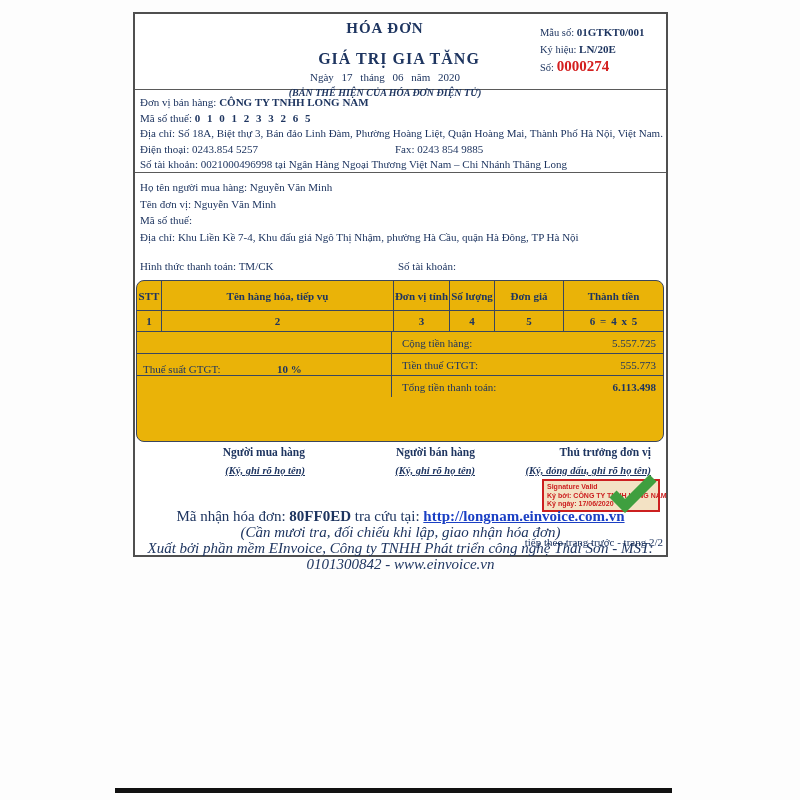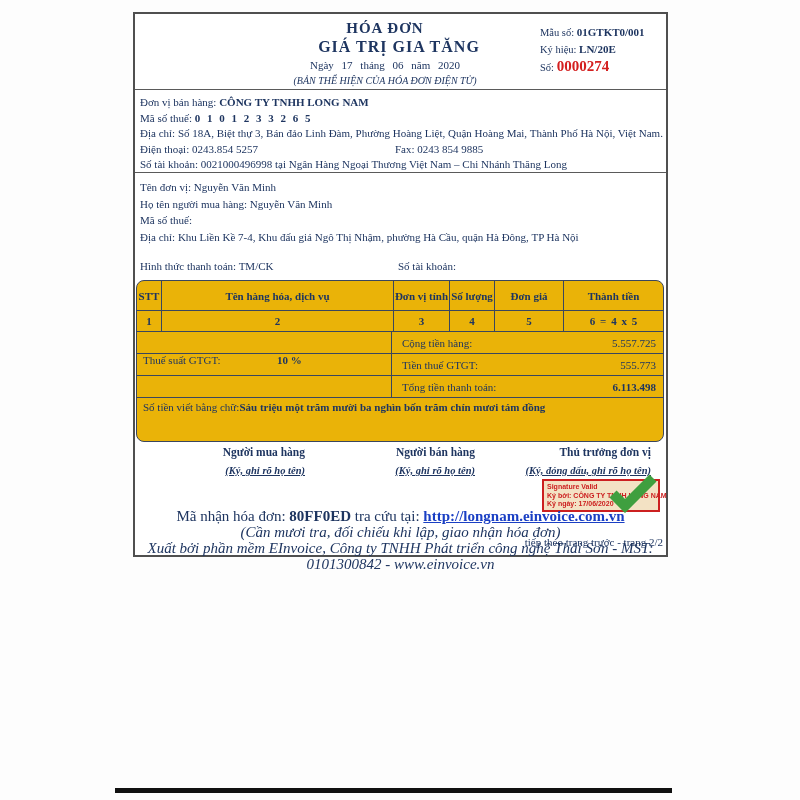--- a/index.html
+++ b/index.html
@@ -10,23 +10,23 @@
   }
   .doc{
     position:absolute;left:133px;top:12px;width:535px;height:545px;
     box-sizing:border-box;border:2px solid #4f4f4f;background:#fff;
   }
   .sec{position:absolute;left:0;width:100%;box-sizing:border-box;}
   
   .sec-header{top:0;height:76px;border-bottom:1px solid #5a5a5a;}
   .hdr-center{position:absolute;left:0;top:6px;width:500px;text-align:center;}
   .t1{font-size:15px;font-weight:bold;letter-spacing:1px;}
-  .t2{font-size:16px;font-weight:bold;letter-spacing:1px;margin-top:1px;padding-left:28px;}
+  .t2{font-size:16px;font-weight:bold;letter-spacing:1px;margin-top:13px;padding-left:28px;}
   .dateline{font-size:11px;margin-top:3px;word-spacing:5px;}
-  .subtitle{font-size:10px;font-style:italic;font-weight:normal;margin-top:4px;}
+  .subtitle{font-size:10px;font-style:italic;font-weight:bold;margin-top:4px;}
   .hdr-right{position:absolute;left:405px;top:10px;width:125px;font-size:10.5px;line-height:17px;}
   .hdr-right b{font-size:11px;}
   .invnum{color:#d42020;font-weight:bold;font-size:15px;}
   
   .sec-seller{top:77px;height:82px;border-bottom:1px solid #5a5a5a;padding:4px 0 0 5px;line-height:15.6px;}
   .sec-buyer{top:160px;height:104px;padding:5px 0 0 5px;line-height:16.5px;}
   .nowrap{white-space:nowrap;}
   .mst{font-weight:bold;letter-spacing:2px;}
   .faxpos{position:absolute;left:255px;}
   .acctpos{position:absolute;left:258px;}
@@ -38,21 +38,21 @@
   }
   .trow{display:flex;box-sizing:border-box;}
   .trow + .trow{border-top:1px solid #3a465e;}
   .th{height:29px;font-weight:bold;}
   .tn{height:21px;font-weight:bold;}
   .cell{box-sizing:border-box;display:flex;align-items:center;justify-content:center;text-align:center;}
   .cell + .cell{border-left:1px solid #3a465e;}
   .c0{width:24px;}.c1{width:232px;}.c2{width:56px;}.c3{width:45px;}.c4{width:69px;}.c5{flex:1;}
   .eq{word-spacing:2px;}
   .sumrow{height:22px;position:relative;}
-  .sum-left{width:254px;box-sizing:border-box;display:flex;align-items:flex-start;position:relative;}
+  .sum-left{width:254px;box-sizing:border-box;display:flex;align-items:flex-end;position:relative;}
   .sum-right{flex:1;border-left:1px solid #3a465e;display:flex;align-items:center;box-sizing:border-box;}
   .sum-label{padding-left:10px;}
   .sum-value{margin-left:auto;padding-right:7px;}
   .vat-label{padding-left:6px;}
   .vat-rate{position:absolute;left:140px;font-weight:bold;}
   .wordsrow{height:45px;box-sizing:border-box;padding:3px 0 0 6px;}
   
   .sigs{position:absolute;top:432px;left:0;width:100%;height:44px;}
   .sigcol{position:absolute;text-align:right;}
   .sig1{left:10px;width:160px;}
@@ -100,34 +100,34 @@
     <div class="nowrap"><span>Mã số thuế: </span><span class="mst">0 1 0 1 2 3 3 2 6 5</span></div>
     <div class="nowrap">Địa chỉ: Số 18A, Biệt thự 3, Bán đảo Linh Đàm, Phường Hoàng Liệt, Quận Hoàng Mai, Thành Phố Hà Nội, Việt Nam.</div>
     <div class="nowrap" style="position:relative;">
       <span>Điện thoại: 0243.854 5257</span>
       <span class="faxpos">Fax: 0243 854 9885</span>
     </div>
     <div class="nowrap">Số tài khoản: 0021000496998 tại  Ngân Hàng Ngoại Thương Việt Nam – Chi Nhánh Thăng Long</div>
   </div>
 
   <div class="sec sec-buyer">
+    <div class="nowrap">Họ tên  người mua hàng: Nguyễn Văn Minh</div>
     <div class="nowrap">Tên đơn vị: Nguyễn Văn Minh</div>
-    <div class="nowrap">Họ tên  người mua hàng: Nguyễn Văn Minh</div>
     <div class="nowrap">Mã số thuế:</div>
     <div class="nowrap">Địa chỉ: Khu Liền Kề 7-4, Khu đấu giá Ngô Thị Nhậm, phường Hà Cầu, quận Hà Đông, TP Hà Nội</div>
     <div class="payrow">
       <span>Hình thức thanh toán: TM/CK</span>
       <span class="acctpos">Số tài khoản:</span>
     </div>
   </div>
 
   <div class="tbl">
     <div class="trow th">
       <div class="cell c0">STT</div>
-      <div class="cell c1">Tên hàng hóa, dịch vụ</div>
+      <div class="cell c1">Tên hàng hóa, tiếp vụ</div>
       <div class="cell c2">Đơn vị tính</div>
       <div class="cell c3">Số lượng</div>
       <div class="cell c4">Đơn giá</div>
       <div class="cell c5">Thành tiền</div>
     </div>
     <div class="trow tn">
       <div class="cell c0">1</div>
       <div class="cell c1">2</div>
       <div class="cell c2">3</div>
       <div class="cell c3">4</div>
@@ -151,24 +151,20 @@
         <span class="sum-value">555.773</span>
       </div>
     </div>
     <div class="trow sumrow">
       <div class="sum-left"></div>
       <div class="sum-right">
         <span class="sum-label">Tổng tiền thanh toán:</span>
         <span class="sum-value" style="font-weight:bold;">6.113.498</span>
       </div>
     </div>
-    <div class="trow wordsrow">
-      <span>Số tiền viết bằng chữ: </span>
-        <b>Sáu triệu một trăm mười ba nghìn bốn trăm chín mươi tám đồng</b>
-    </div>
   </div>
 
   <div class="sigs">
     <div class="sigcol sig1">
       <div class="sigtitle">Người mua hàng</div>
       <div class="sigsub">(Ký, ghi rõ họ tên)</div>
     </div>
     <div class="sigcol sig2">
       <div class="sigtitle">Người bán hàng</div>
       <div class="sigsub">(Ký, ghi rõ họ tên)</div>

